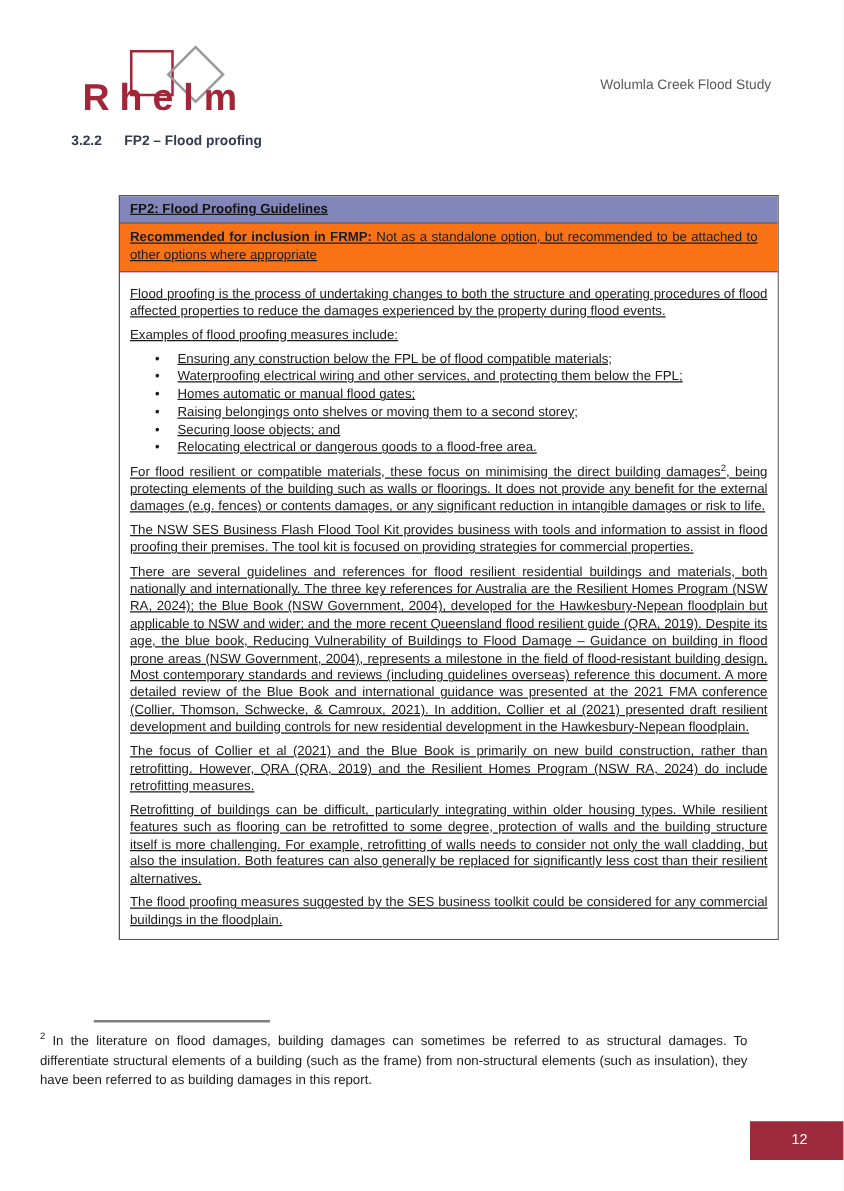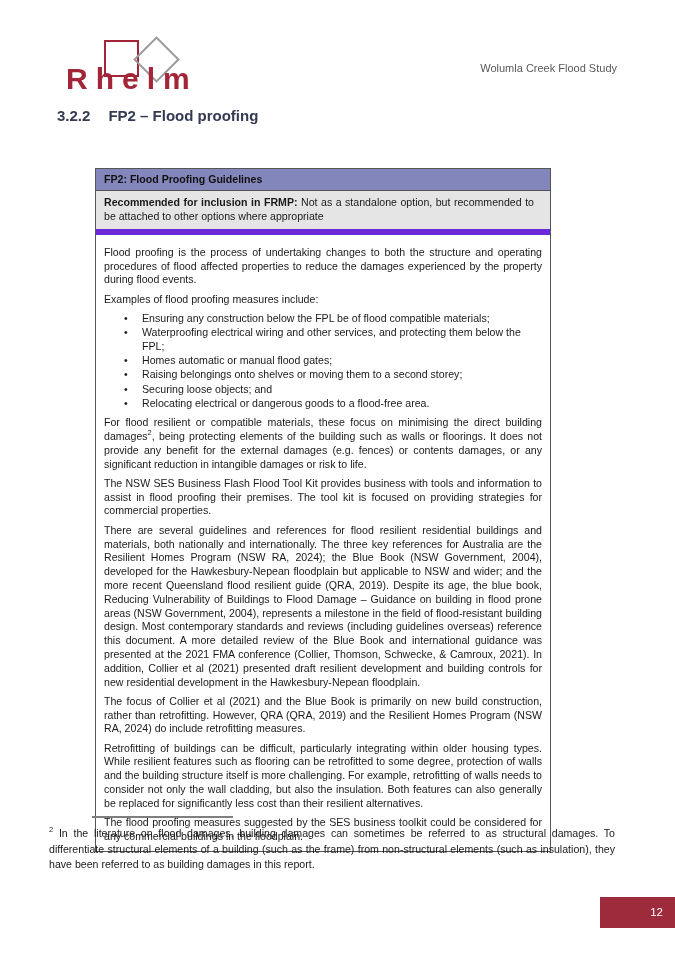--- a/index.html
+++ b/index.html
@@ -59,46 +59,47 @@
     right: 58px;
     font-size: 11px;
     color: #595959;
   }
 
   
   .section-heading {
     position: absolute;
     left: 57px;
     top: 107px;
-    font-size: 15px;
+    font-size: 11px;
     font-weight: bold;
     color: #333a52;
   }
   .section-heading .sec-num { margin-right: 18px; }
 
   
   .fp-table {
     position: absolute;
     left: 95px;
-    top: 168px;
-    width: 456px;
+    top: 156px;
+    width: 528px;
     border: 1px solid #555555;
     font-size: 10.6px;
     line-height: 13.8px;
+    text-decoration: underline;
   }
   .row-header {
     background: #8386bb;
     border-bottom: 1px solid #555555;
     padding: 4px 8px 3px 8px;
     font-weight: bold;
     color: #111111;
   }
   .row-frmp {
-    background: #e5e5e5;
-    border-bottom: 6px solid #6d28d9;
+    background: #f97316;
+    border-bottom: 1px solid #6d28d9;
     padding: 5px 16px 6px 8px;
     text-align: justify;
   }
   .row-frmp .frmp-label { font-weight: bold; }
   .row-overview {
     background: #ffffff;
     padding: 5px 8px 7px 8px;
   }
   .row-overview p {
     margin: 5.5px 0 0 0;
@@ -122,21 +123,21 @@
     content: "\2022";
     position: absolute;
     left: 0;
     top: 0;
   }
   sup { font-size: 7.5px; vertical-align: super; line-height: 0; }
 
   
   .footnote {
     position: absolute;
-    left: 49px;
+    left: 32px;
     top: 816px;
     width: 566px;
   }
   .footnote-rule {
     margin-left: 43px;
     width: 141px;
     height: 2px;
     background: #7f7f7f;
   }
   .footnote-text {
@@ -152,21 +153,21 @@
     position: absolute;
     left: 600px;
     top: 897px;
     width: 75px;
     height: 31px;
     background: #9e2b3b;
     color: #ffffff;
     font-size: 11.5px;
     line-height: 31px;
     text-align: right;
-    padding-right: 12px;
+    padding-right: 29px;
   }
 </style>
 </head>
 <body>
 
 <div class="page">
 
   <div class="logo">
     <div class="logo-square-red"></div>
     <div class="logo-diamond-gray"></div>

